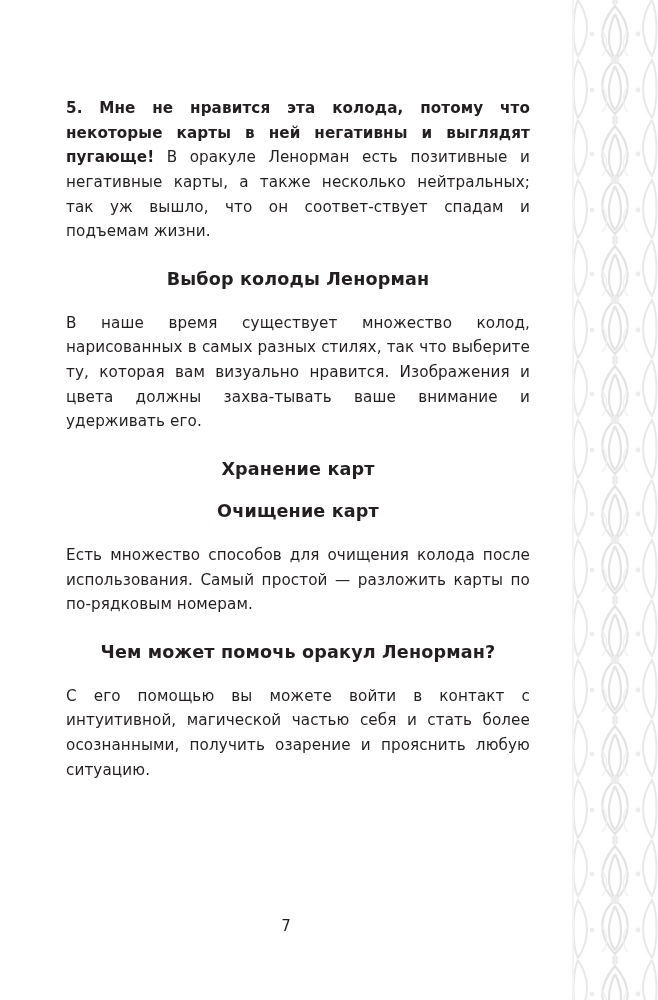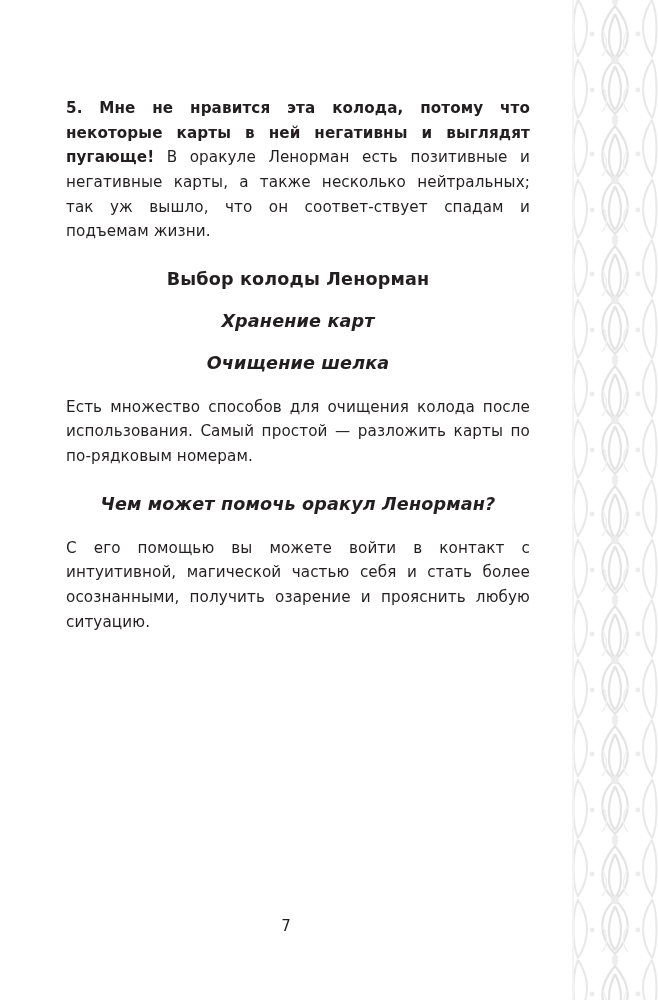--- a/index.html
+++ b/index.html
@@ -60,21 +60,20 @@
   h2.section-heading {
     margin: 23px 0 22px 0;
     text-align: center;
     font-size: 17.6px;
     font-weight: bold;
     letter-spacing: 0.15px;
     color: #231f20;
   }
   h2.section-heading.tight {
     margin-top: 6px;
-    font-style: italic;
   }
 
   .page-number {
     position: absolute;
     left: 0;
     top: 917px;
     width: 572px;
     text-align: center;
     font-size: 15px;
     color: #231f20;
@@ -128,25 +127,26 @@
   </svg>
 </div>
 
 <div class="page">
 
   <p class="para"><span class="lead">5. Мне не нравится эта колода, потому что некоторые карты в ней негативны и выглядят пугающе!</span><span> В оракуле Ленорман есть позитивные и негативные карты, а также несколько нейтральных; так уж вышло, что он соответ-ствует спадам и подъемам жизни.</span></p>
 
 
   <h2 class="section-heading">Выбор колоды Ленорман</h2>
 
+  <p class="para">В наше время существует множество колод, нарисованных в самых разных стилях, так что выберите ту, которая вам визуально нравится. Изображения и цвета должны захва-тывать ваше внимание и удерживать его.</p>
 
   <h2 class="section-heading tight">Хранение карт</h2>
 
 
-  <h2 class="section-heading tight">Очищение шелка</h2>
+  <h2 class="section-heading tight">Очищение карт</h2>
 
   <p class="para">Есть множество способов для очищения колода после использования. Самый простой — разложить карты по по-рядковым номерам.</p>
 
   <h2 class="section-heading tight">Чем может помочь оракул Ленорман?</h2>
 
   <p class="para">С его помощью вы можете войти в контакт с интуитивной, магической частью себя и стать более осознанными, получить озарение и прояснить любую ситуацию.</p>
 
   <div class="page-number">7</div>
 </div>
 

